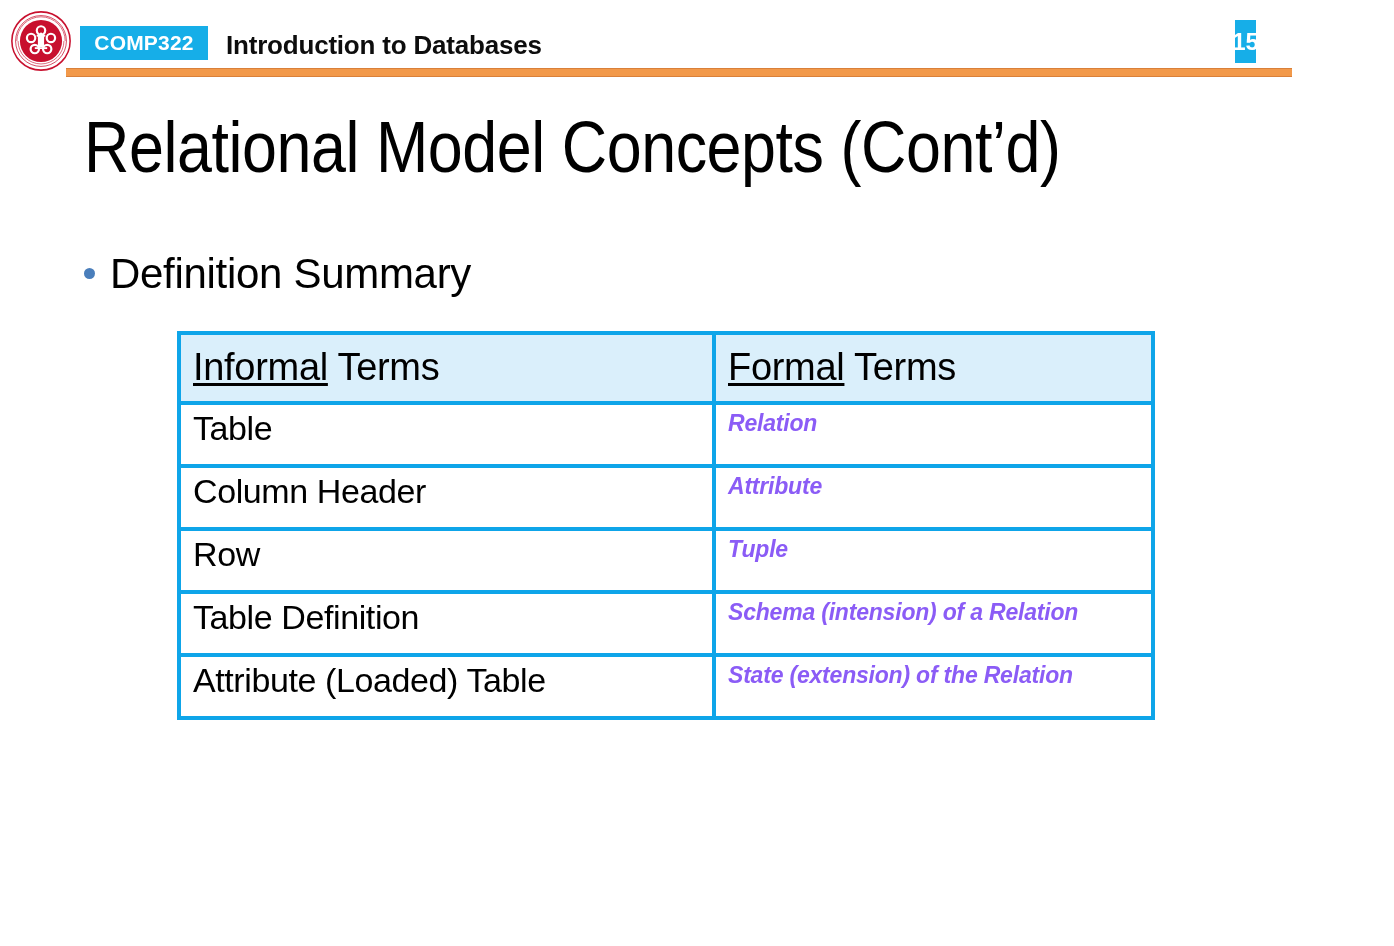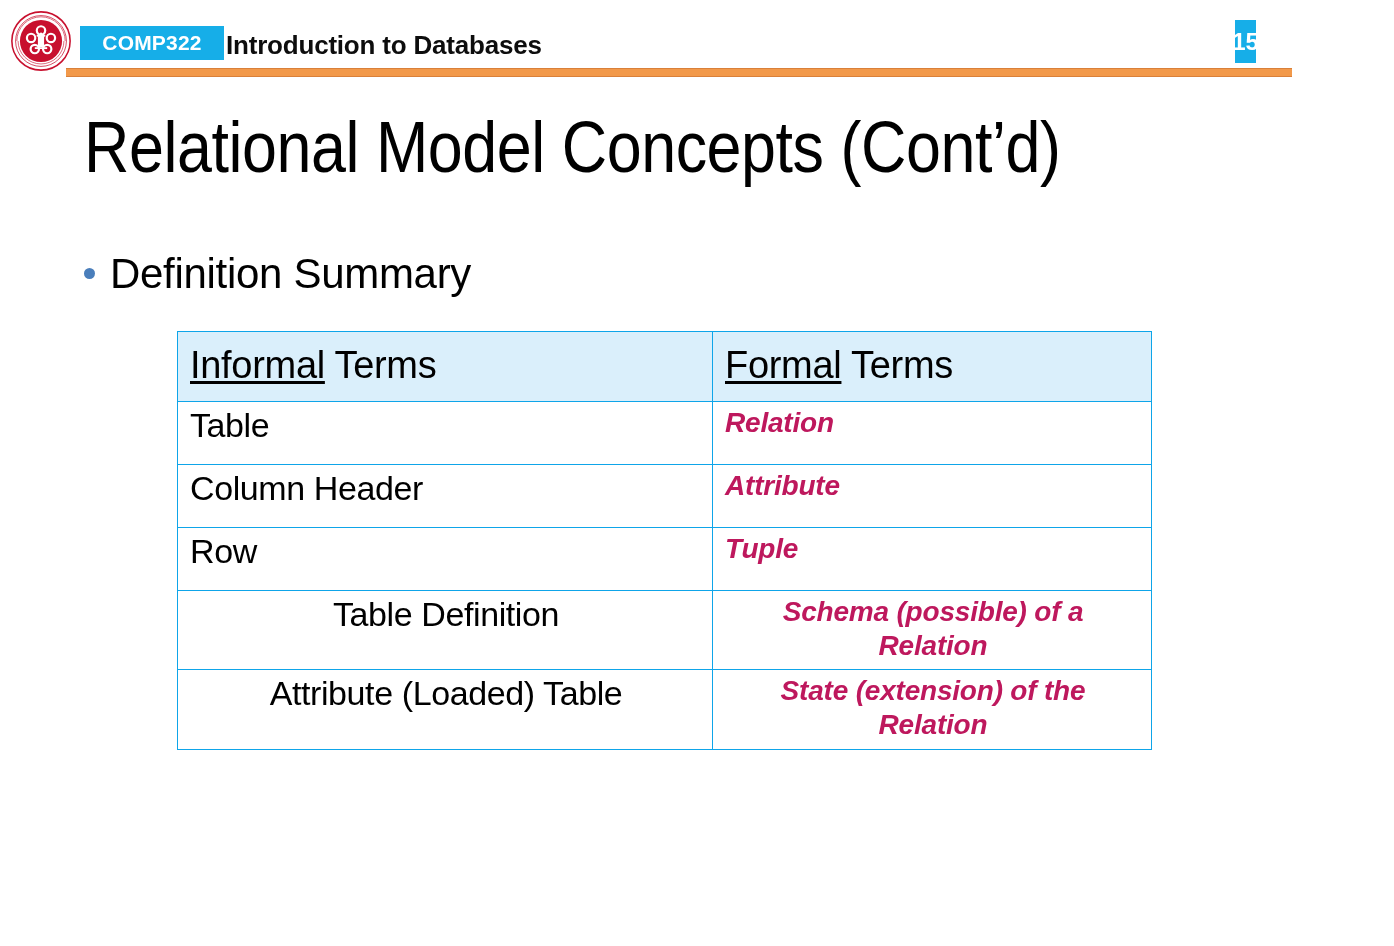--- a/index.html
+++ b/index.html
@@ -32,21 +32,21 @@
     left: 10px;
     top: 10px;
     width: 62px;
     height: 62px;
   }
 
   .course-badge {
     position: absolute;
     left: 80px;
     top: 26px;
-    width: 144px;
+    width: 128px;
     height: 34px;
     background: #16AEE8;
     color: #ffffff;
     font-size: 21px;
     font-weight: bold;
     letter-spacing: 0.2px;
     display: flex;
     align-items: center;
     justify-content: center;
     font-family: "Liberation Sans", sans-serif;
@@ -139,21 +139,21 @@
   .terms-table {
     position: absolute;
     left: 177px;
     top: 331px;
     width: 974px;
     border-collapse: collapse;
     table-layout: fixed;
   }
 
   .terms-table td, .terms-table th {
-    border: 1px solid #0ea5e9;
+    border: 4px solid #0ea5e9;
     padding: 4px 10px 6px 12px;
     vertical-align: top;
     text-align: left;
   }
 
   .terms-table col.c1 { width: 535px; }
   .terms-table col.c2 { width: 439px; }
 
   .terms-table thead th {
     background: #DAEFFB;
@@ -178,30 +178,30 @@
   .cell-informal {
     font-size: 34px;
     color: #000000;
     font-family: "Liberation Sans", sans-serif;
     letter-spacing: -0.4px;
     line-height: 1.15;
     white-space: nowrap;
   }
 
   .cell-formal {
-    font-size: 28px;
-    color: #be185d;
+    font-size: 23px;
+    color: #8b5cf6;
     font-weight: bold;
     font-style: italic;
     font-family: "Liberation Sans", sans-serif;
     line-height: 1.22;
     letter-spacing: -0.2px;
   }
 
-  .row-tall td { height: 124px; text-align: center; }
+  .row-tall td { height: 124px; }
   .row-tall .cell-informal,
   .row-tall .cell-formal { white-space: normal; }
 </style>
 </head>
 <body>
 
 <div class="slide">
 
   <div class="header">
 
@@ -276,21 +276,21 @@
       <tr>
         <td><span class="cell-informal">Column Header</span></td>
         <td><span class="cell-formal">Attribute</span></td>
       </tr>
       <tr>
         <td><span class="cell-informal">Row</span></td>
         <td><span class="cell-formal">Tuple</span></td>
       </tr>
       <tr class="row-tall">
         <td><span class="cell-informal">Table Definition</span></td>
-        <td><span class="cell-formal">Schema (possible) of a Relation</span></td>
+        <td><span class="cell-formal">Schema (intension) of a Relation</span></td>
       </tr>
       <tr class="row-tall">
         <td><span class="cell-informal">Attribute (Loaded) Table</span></td>
         <td><span class="cell-formal">State (extension) of the Relation</span></td>
       </tr>
     </tbody>
   </table>
 
 </div>
 

